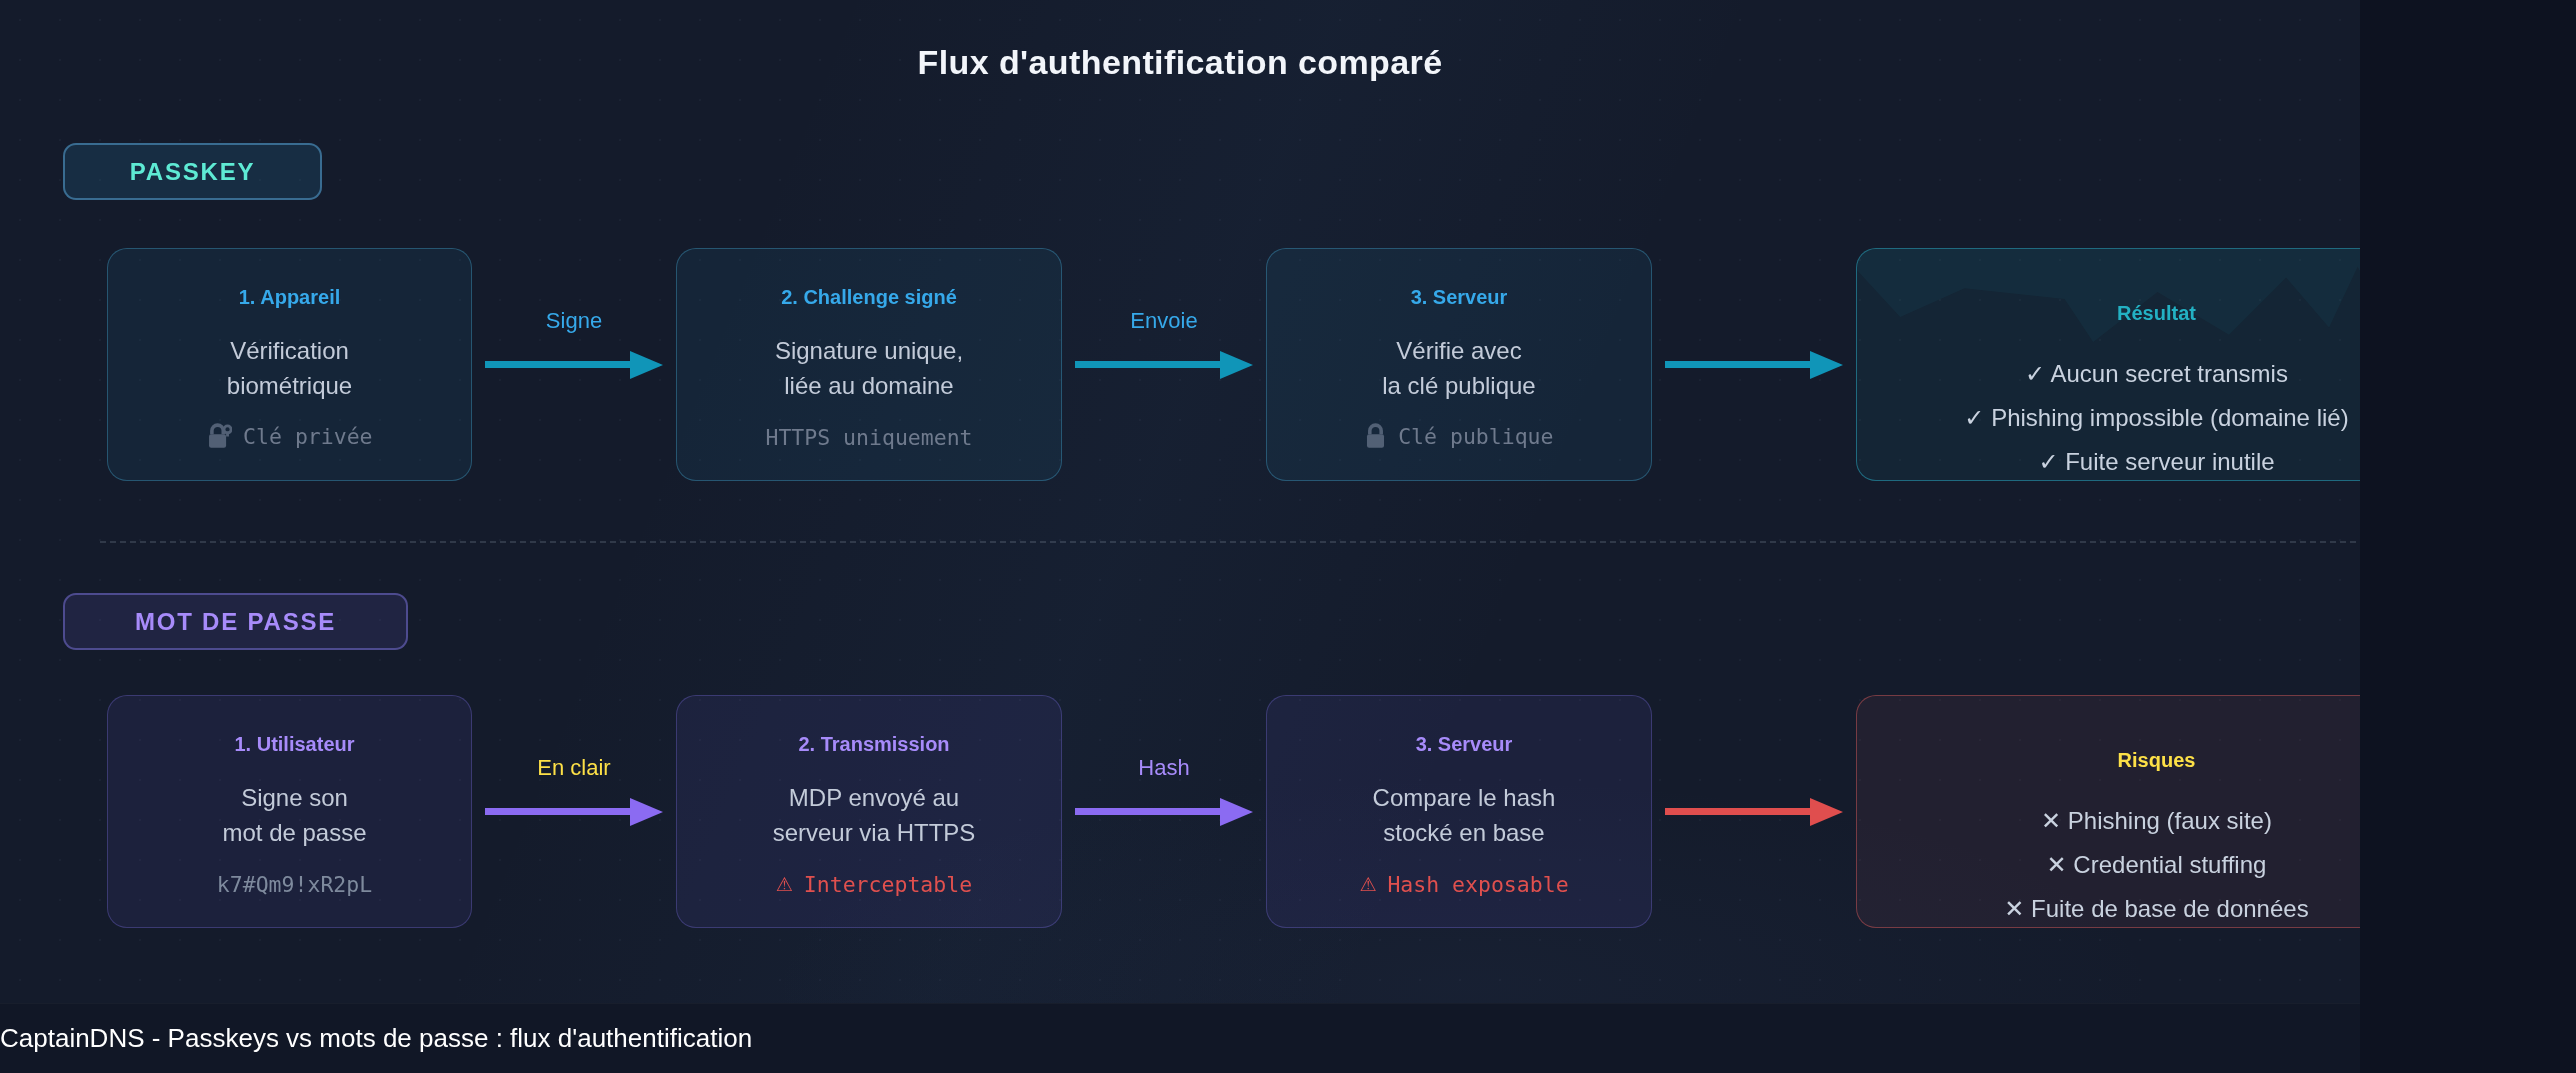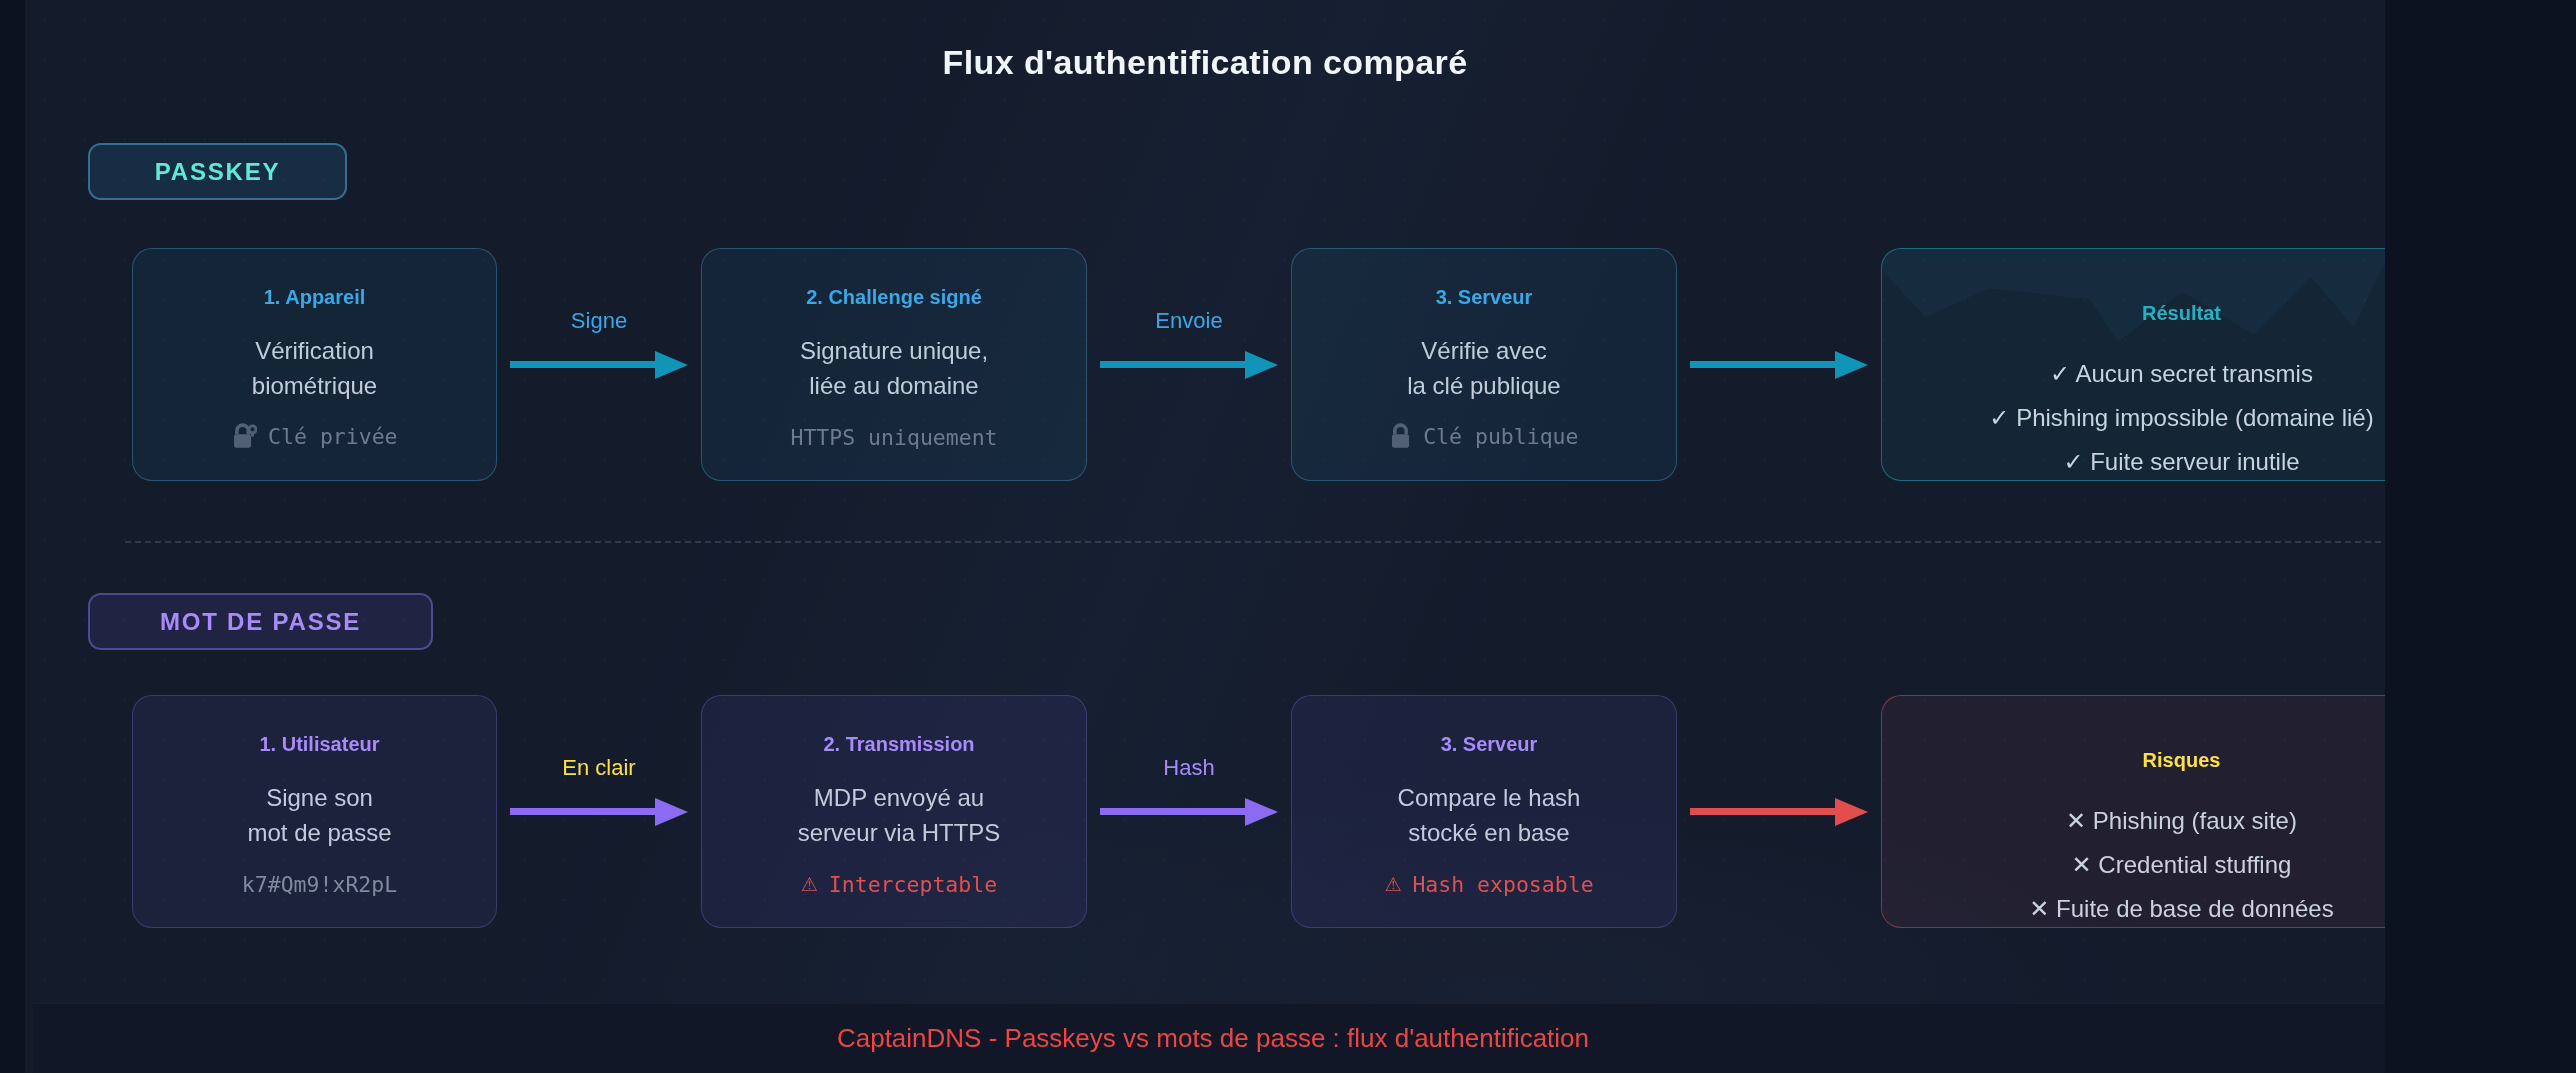--- a/index.html
+++ b/index.html
@@ -1,20 +1,19 @@
 <!DOCTYPE html>
 <html style="font-size:11.4px"><head>
 <meta charset="utf-8">
 <style>
   html,body{margin:0;padding:0;background:#0d1220;}
   .container{
     position:relative;width:2360px;height:1073px;overflow:hidden;
     background:#141b2b;
     font-family:"Liberation Sans",sans-serif;
-    margin-left:25px;
   }
   .bg-dots{position:absolute;inset:0;pointer-events:none;
     background-image:radial-gradient(rgba(140,160,190,0.05) 1.4px,transparent 1.4px);
     background-size:40px 40px;}
   .bg-glow{position:absolute;inset:0;pointer-events:none;
     background:
       linear-gradient(112deg,rgba(40,70,110,0) 30%,rgba(62,112,165,0.055) 48%,rgba(40,70,110,0) 63%),
       radial-gradient(ellipse 1002px 301px at 62% 92%,rgba(70,100,150,0.07),rgba(70,100,150,0) 70%);}
   .page-title{position:absolute;top:43px;left:0;width:100%;text-align:center;
     font-size:34px;font-weight:700;color:#f2f5fa;letter-spacing:0.4px;}
@@ -51,23 +50,23 @@
   .arrow-line{width:146px;height:6.4px;}
   .arrow-head{width:0;height:0;border-top:14.3px solid transparent;border-bottom:14.3px solid transparent;
     border-left:33px solid;margin-left:-0.7px;}
   .a-teal .arrow-line{background:#1095b8}.a-teal .arrow-head{border-left-color:#1095b8}
   .a-purple .arrow-line{background:#8b6bf2}.a-purple .arrow-head{border-left-color:#8b6bf2}
   .a-red .arrow-line{background:#e04e4e}.a-red .arrow-head{border-left-color:#e04e4e}
   .result-items{margin-top:2.9px;font-size:24px;line-height:44px;color:#c9d2df;}
   .mountain{position:absolute;inset:0;pointer-events:none;}
   .divider{position:absolute;top:541px;left:100px;width:2376px;height:0;
     border-top:2.1px dashed rgba(148,163,184,0.22);}
-  .footer{position:absolute;left:8px;bottom:0;width:100%;height:69px;background:#111726;
+  .footer{position:absolute;left:0;bottom:0;width:100%;height:69px;background:#111726;
     border-top:0.7px solid rgba(255,255,255,0.03);
-    display:flex;align-items:center;justify-content:center;font-size:26px;color:#ef4444;}
+    display:flex;align-items:center;justify-content:flex-start;font-size:26px;color:#ffffff;}
 </style>
 </head>
 <body>
 
 <div class="container">
   <div class="bg-glow"></div>
   <div class="bg-dots"></div>
 
   <div class="page-title">Flux d'authentification comparé</div>
 

